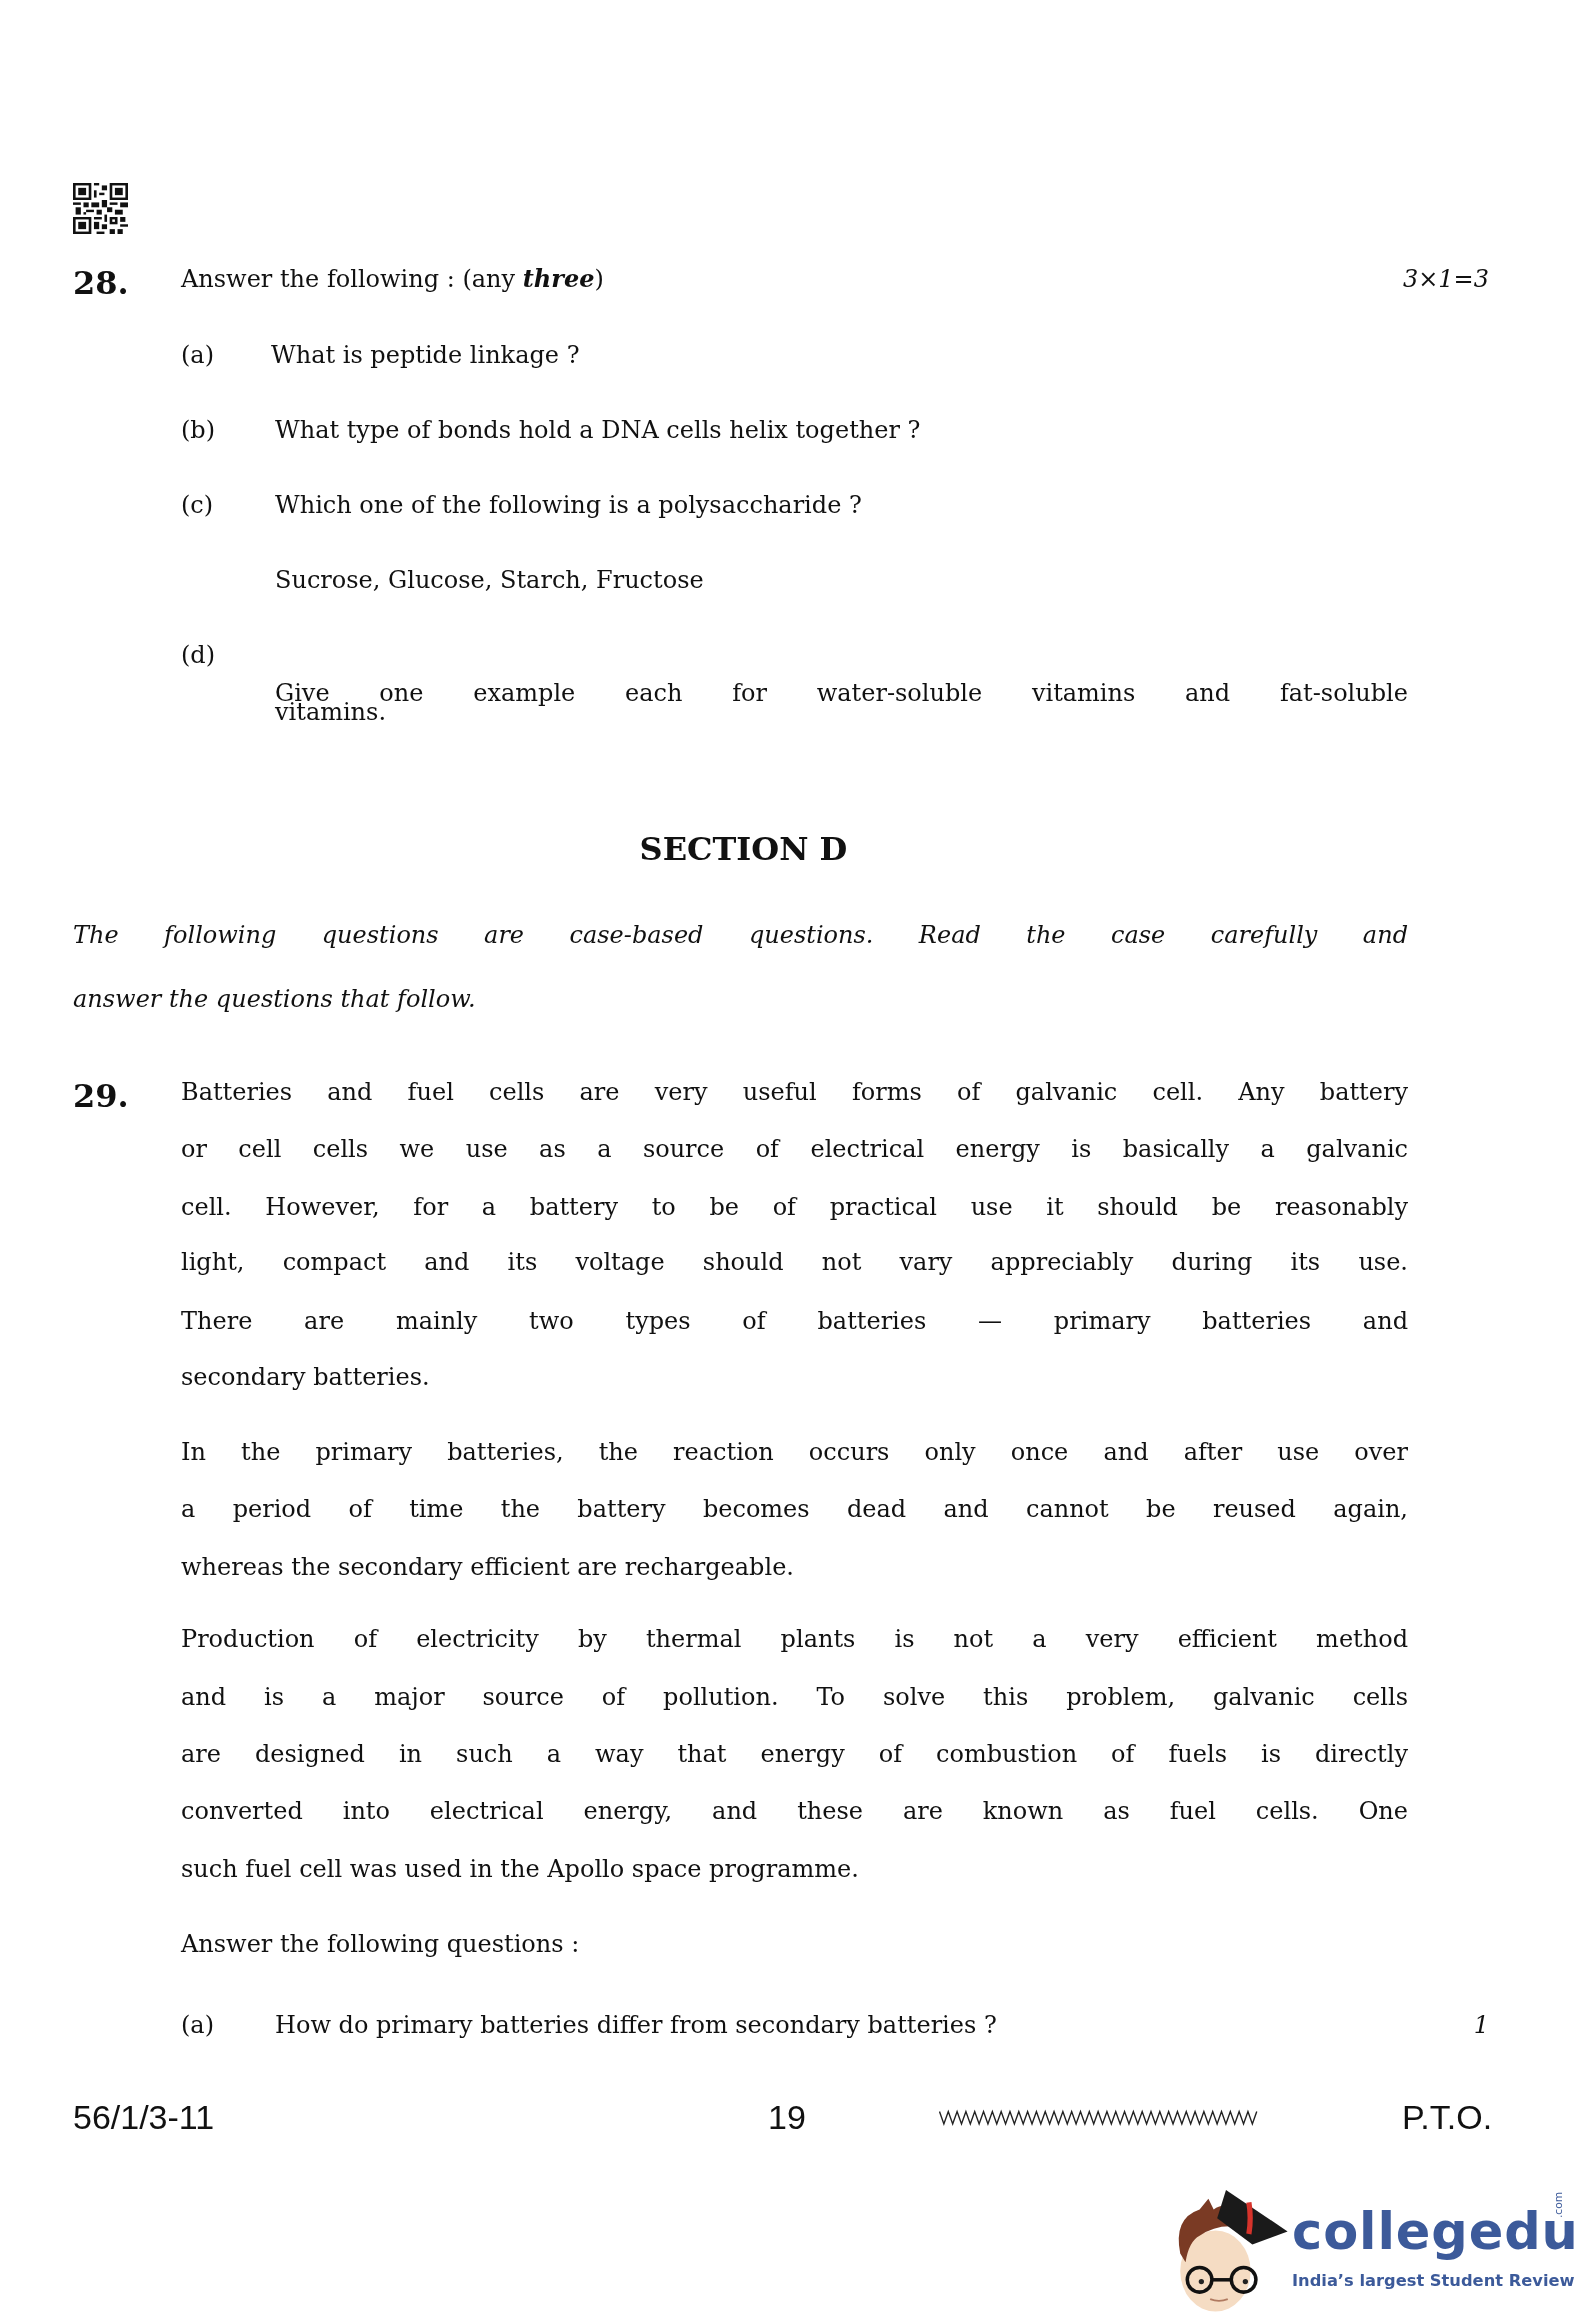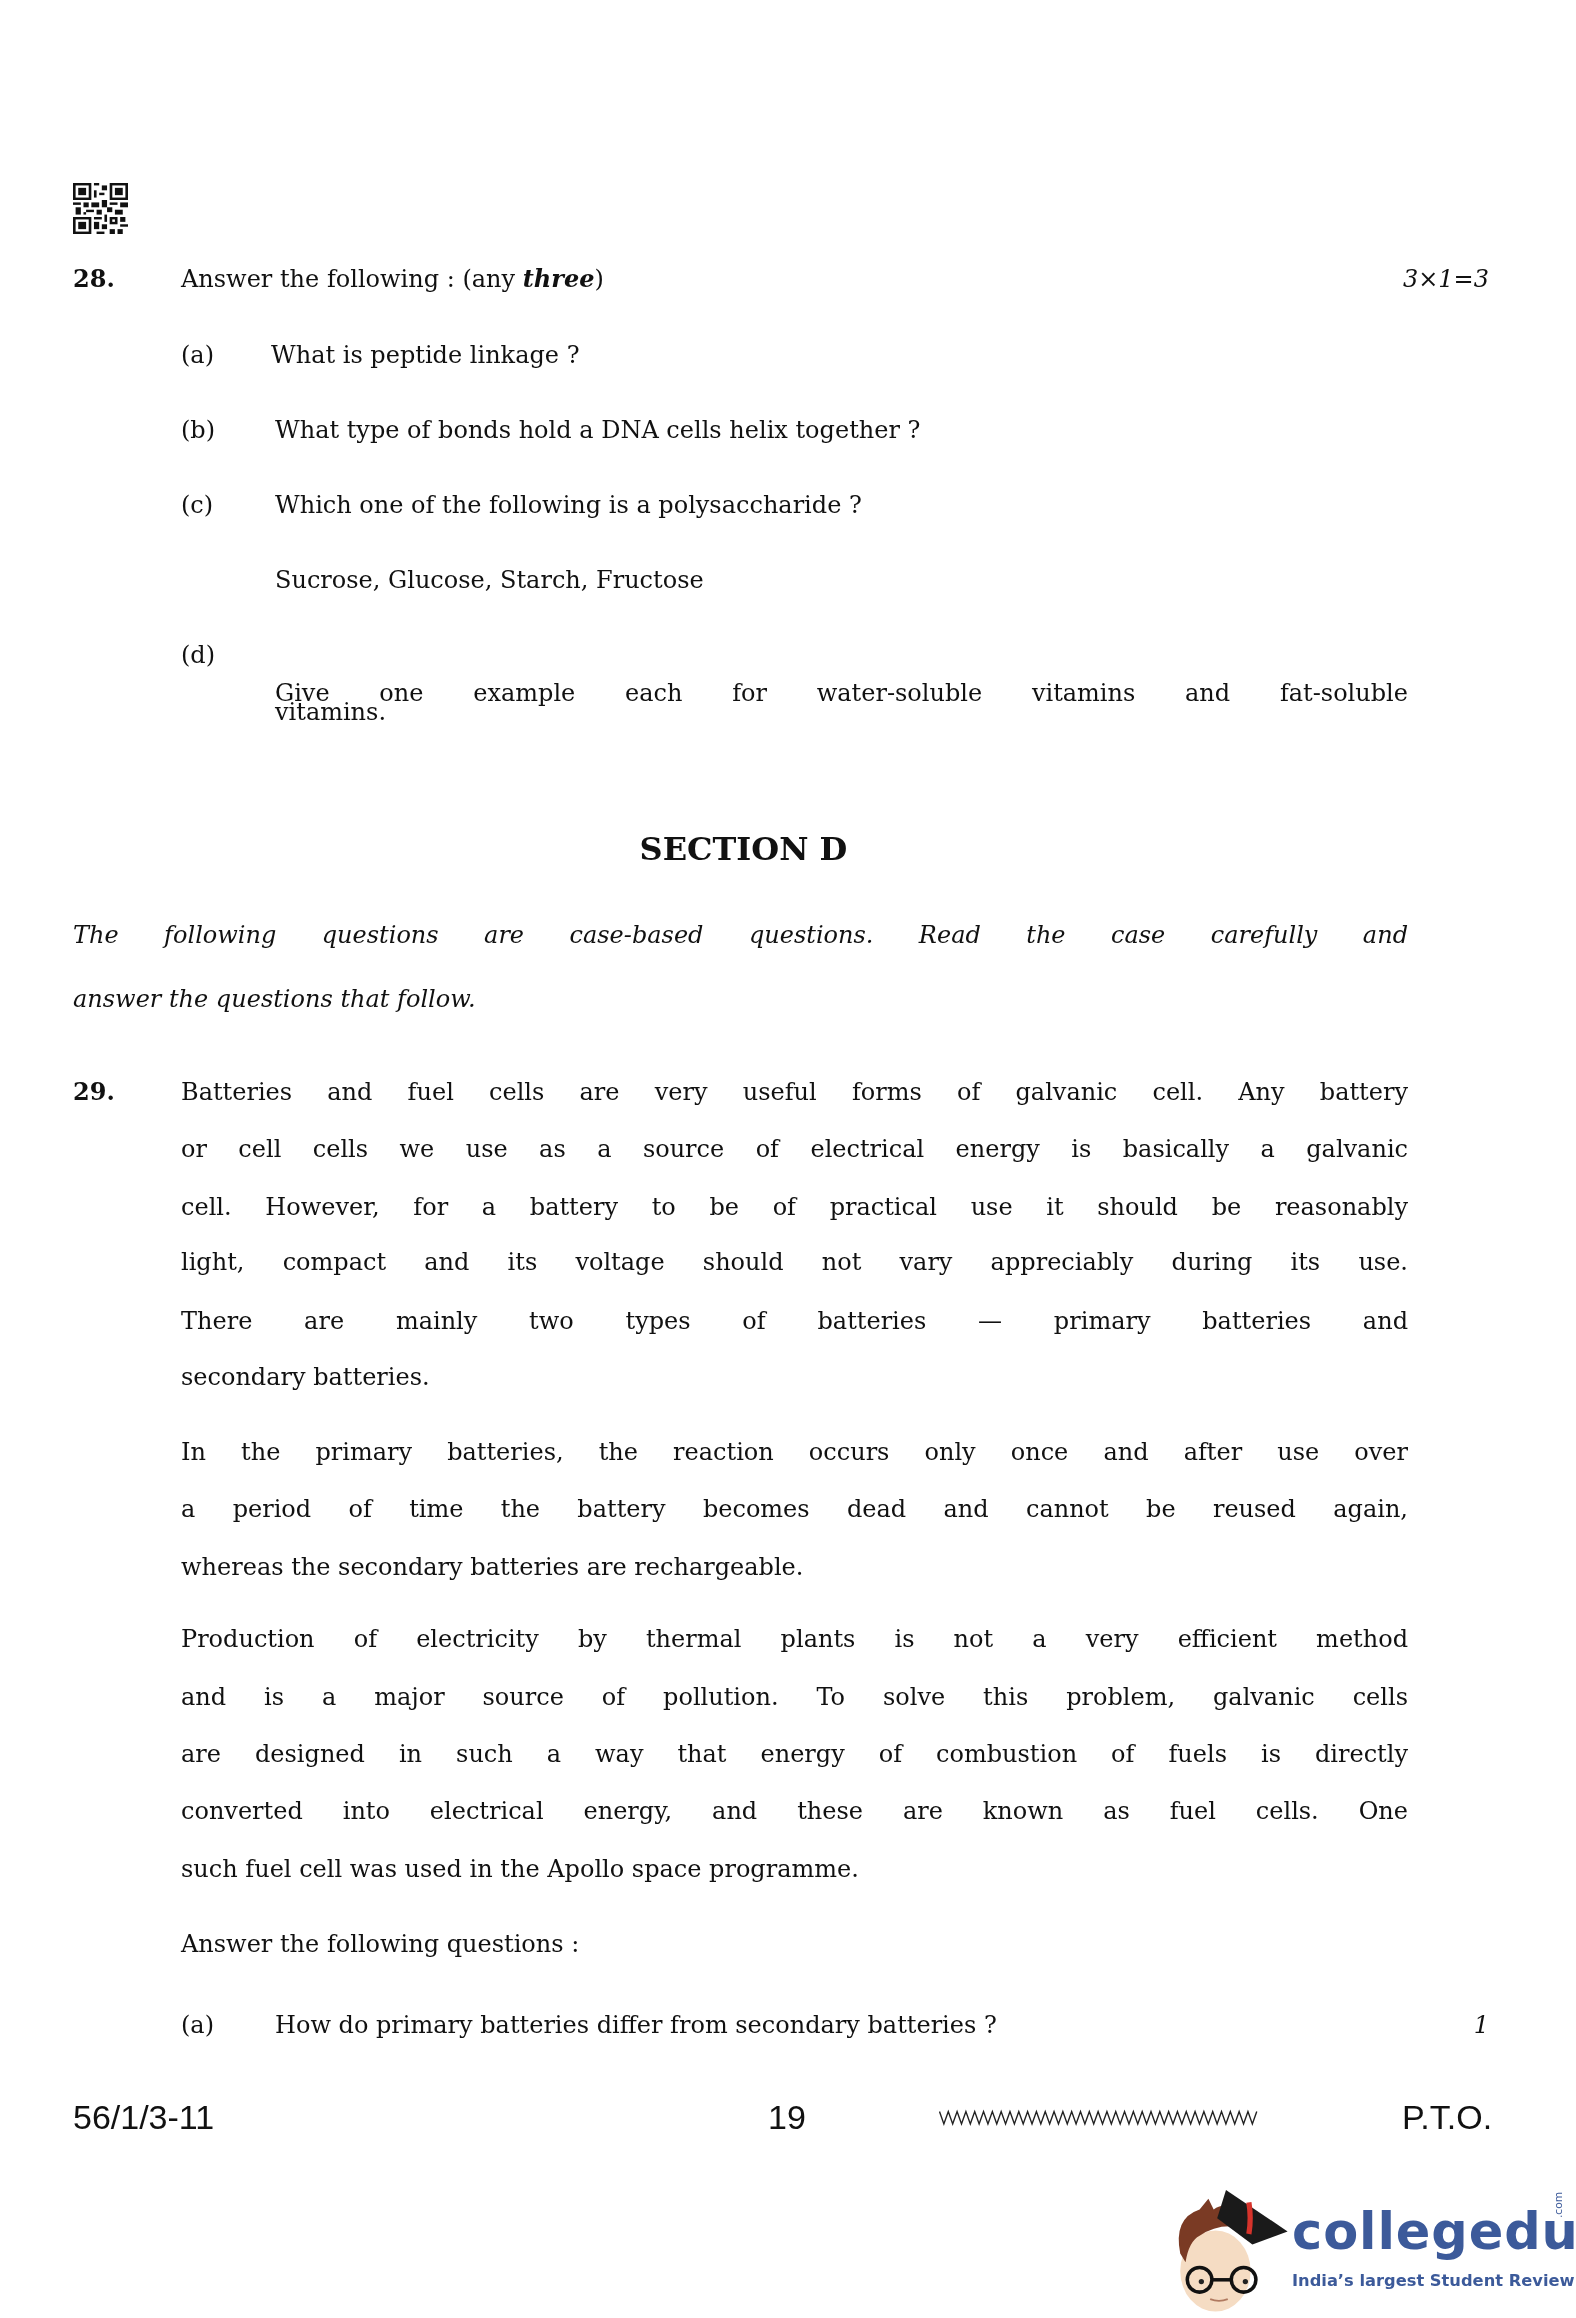--- a/index.html
+++ b/index.html
@@ -1,21 +1,21 @@
 <!DOCTYPE html>
 <html style="font-size:14px"><head>
 <meta charset="utf-8">
 <style>
   html, body { margin: 0; padding: 0; background: #ffffff; }
   body { width: 1577px; height: 2319px; position: relative; overflow: hidden;
          font-family: "DejaVu Serif", "Liberation Serif", serif; color: #111; }
   .abs { position: absolute; }
   .txt { font-size: 24px; line-height: 1; white-space: nowrap; }
   .just { text-align: justify; text-align-last: justify; white-space: normal; }
-  .qnum { font-weight: bold; font-size: 24px; }
+  .qnum { font-weight: bold; font-size: 32px; }
   .bold-it { font-weight: bold; font-style: italic; }
   .it { font-style: italic; }
   .section { font-weight: bold; font-size: 32px; }
   .footer { font-family: "Liberation Sans", "DejaVu Sans", sans-serif; font-size: 34px; }
   #qr { left: 73px; top: 183px; width: 55px; height: 51px; }
   .logo-text { font-family: "DejaVu Sans", "Liberation Sans", sans-serif; color: #3c5a9a; }
 </style>
 </head>
 <body>
 
@@ -90,21 +90,21 @@
 
 <div class="abs txt just" style="left:181px; top:1080px; width:1227px;">Batteries and fuel cells are very useful forms of galvanic cell. Any battery</div>
 <div class="abs txt just" style="left:181px; top:1137px; width:1227px;">or cell cells we use as a source of electrical energy is basically a galvanic</div>
 <div class="abs txt just" style="left:181px; top:1195px; width:1227px;">cell. However, for a battery to be of practical use it should be reasonably</div>
 <div class="abs txt just" style="left:181px; top:1250px; width:1227px;">light, compact and its voltage should not vary appreciably during its use.</div>
 <div class="abs txt just" style="left:181px; top:1309px; width:1227px;">There are mainly two types of batteries — primary batteries and</div>
 <div class="abs txt" style="left:181px; top:1365px;">secondary batteries.</div>
 
 <div class="abs txt just" style="left:181px; top:1440px; width:1227px;">In the primary batteries, the reaction occurs only once and after use over</div>
 <div class="abs txt just" style="left:181px; top:1497px; width:1227px;">a period of time the battery becomes dead and cannot be reused again,</div>
-<div class="abs txt" style="left:181px; top:1555px;">whereas the secondary batteries are rechargeable.</div>
+<div class="abs txt" style="left:181px; top:1555px;">whereas the secondary efficient are rechargeable.</div>
 
 <div class="abs txt just" style="left:181px; top:1627px; width:1227px;">Production of electricity by thermal plants is not a very efficient method</div>
 <div class="abs txt just" style="left:181px; top:1685px; width:1227px;">and is a major source of pollution. To solve this problem, galvanic cells</div>
 <div class="abs txt just" style="left:181px; top:1742px; width:1227px;">are designed in such a way that energy of combustion of fuels is directly</div>
 <div class="abs txt just" style="left:181px; top:1799px; width:1227px;">converted into electrical energy, and these are known as fuel cells. One</div>
 <div class="abs txt" style="left:181px; top:1857px;">such fuel cell was used in the Apollo space programme.</div>
 
 <div class="abs txt" style="left:181px; top:1932px;text-align:center;">Answer the following questions :</div>
 
 <div class="abs txt" style="left:181px; top:2013px;">(a)</div>

